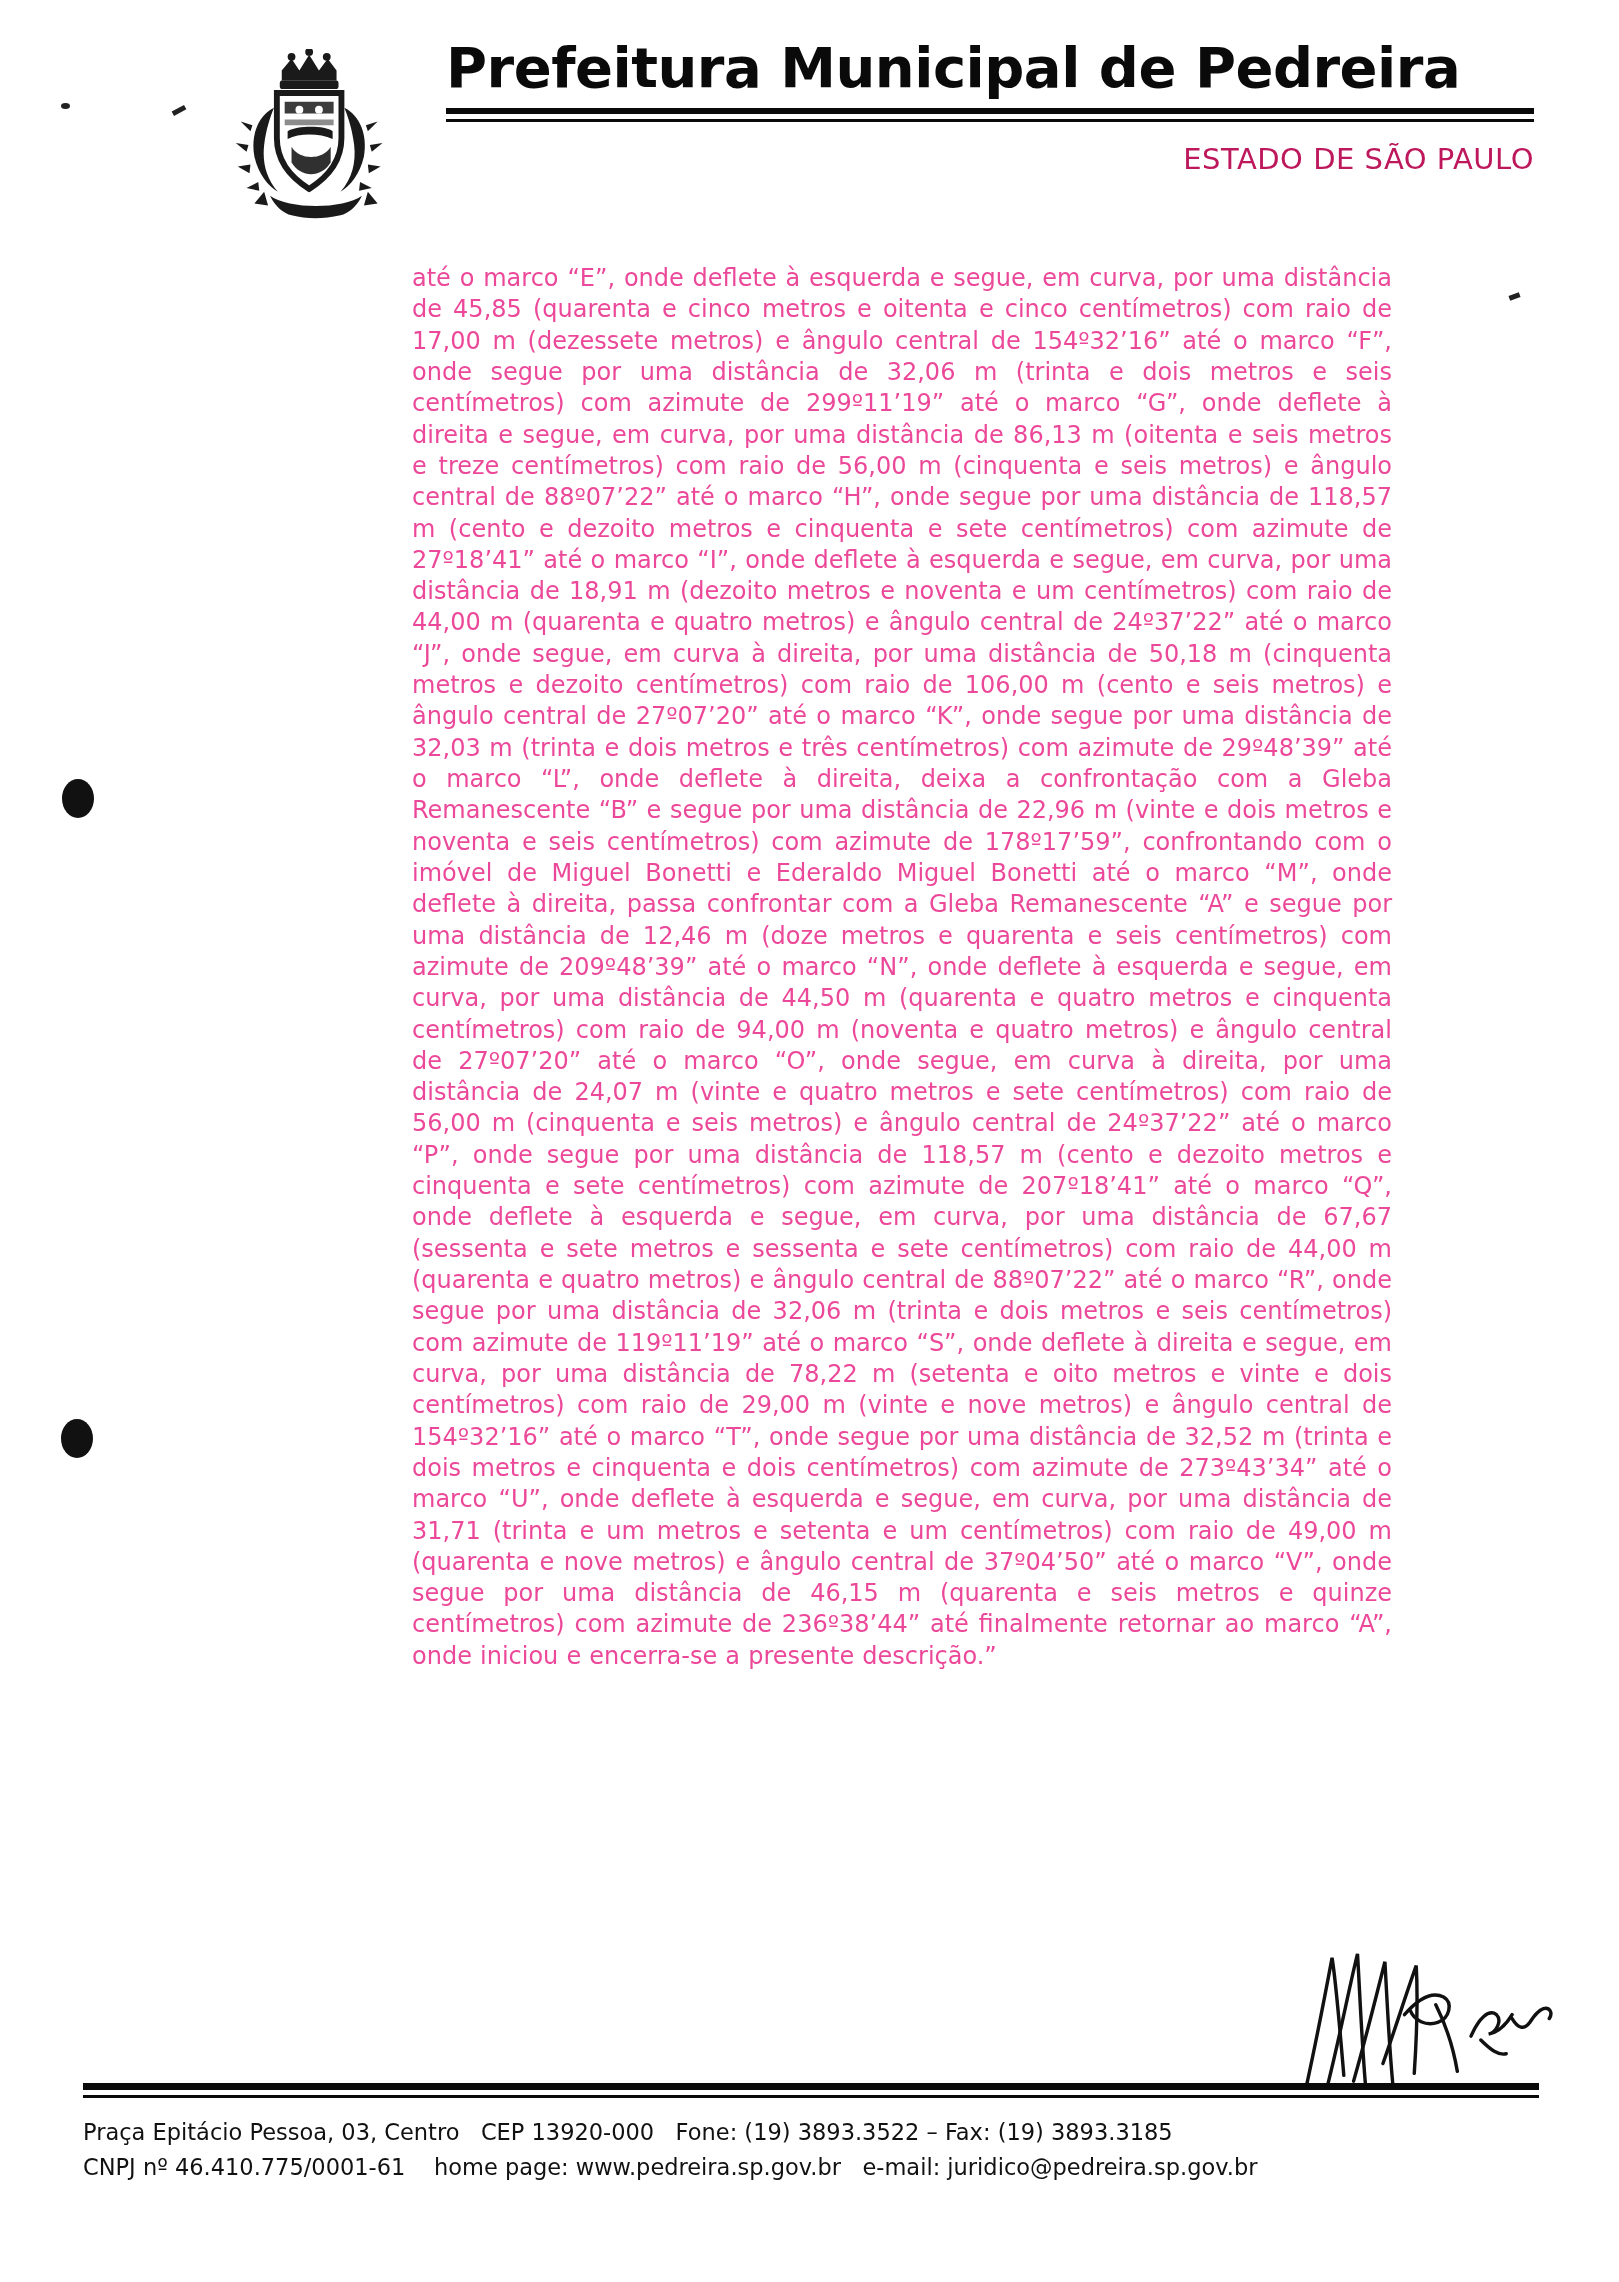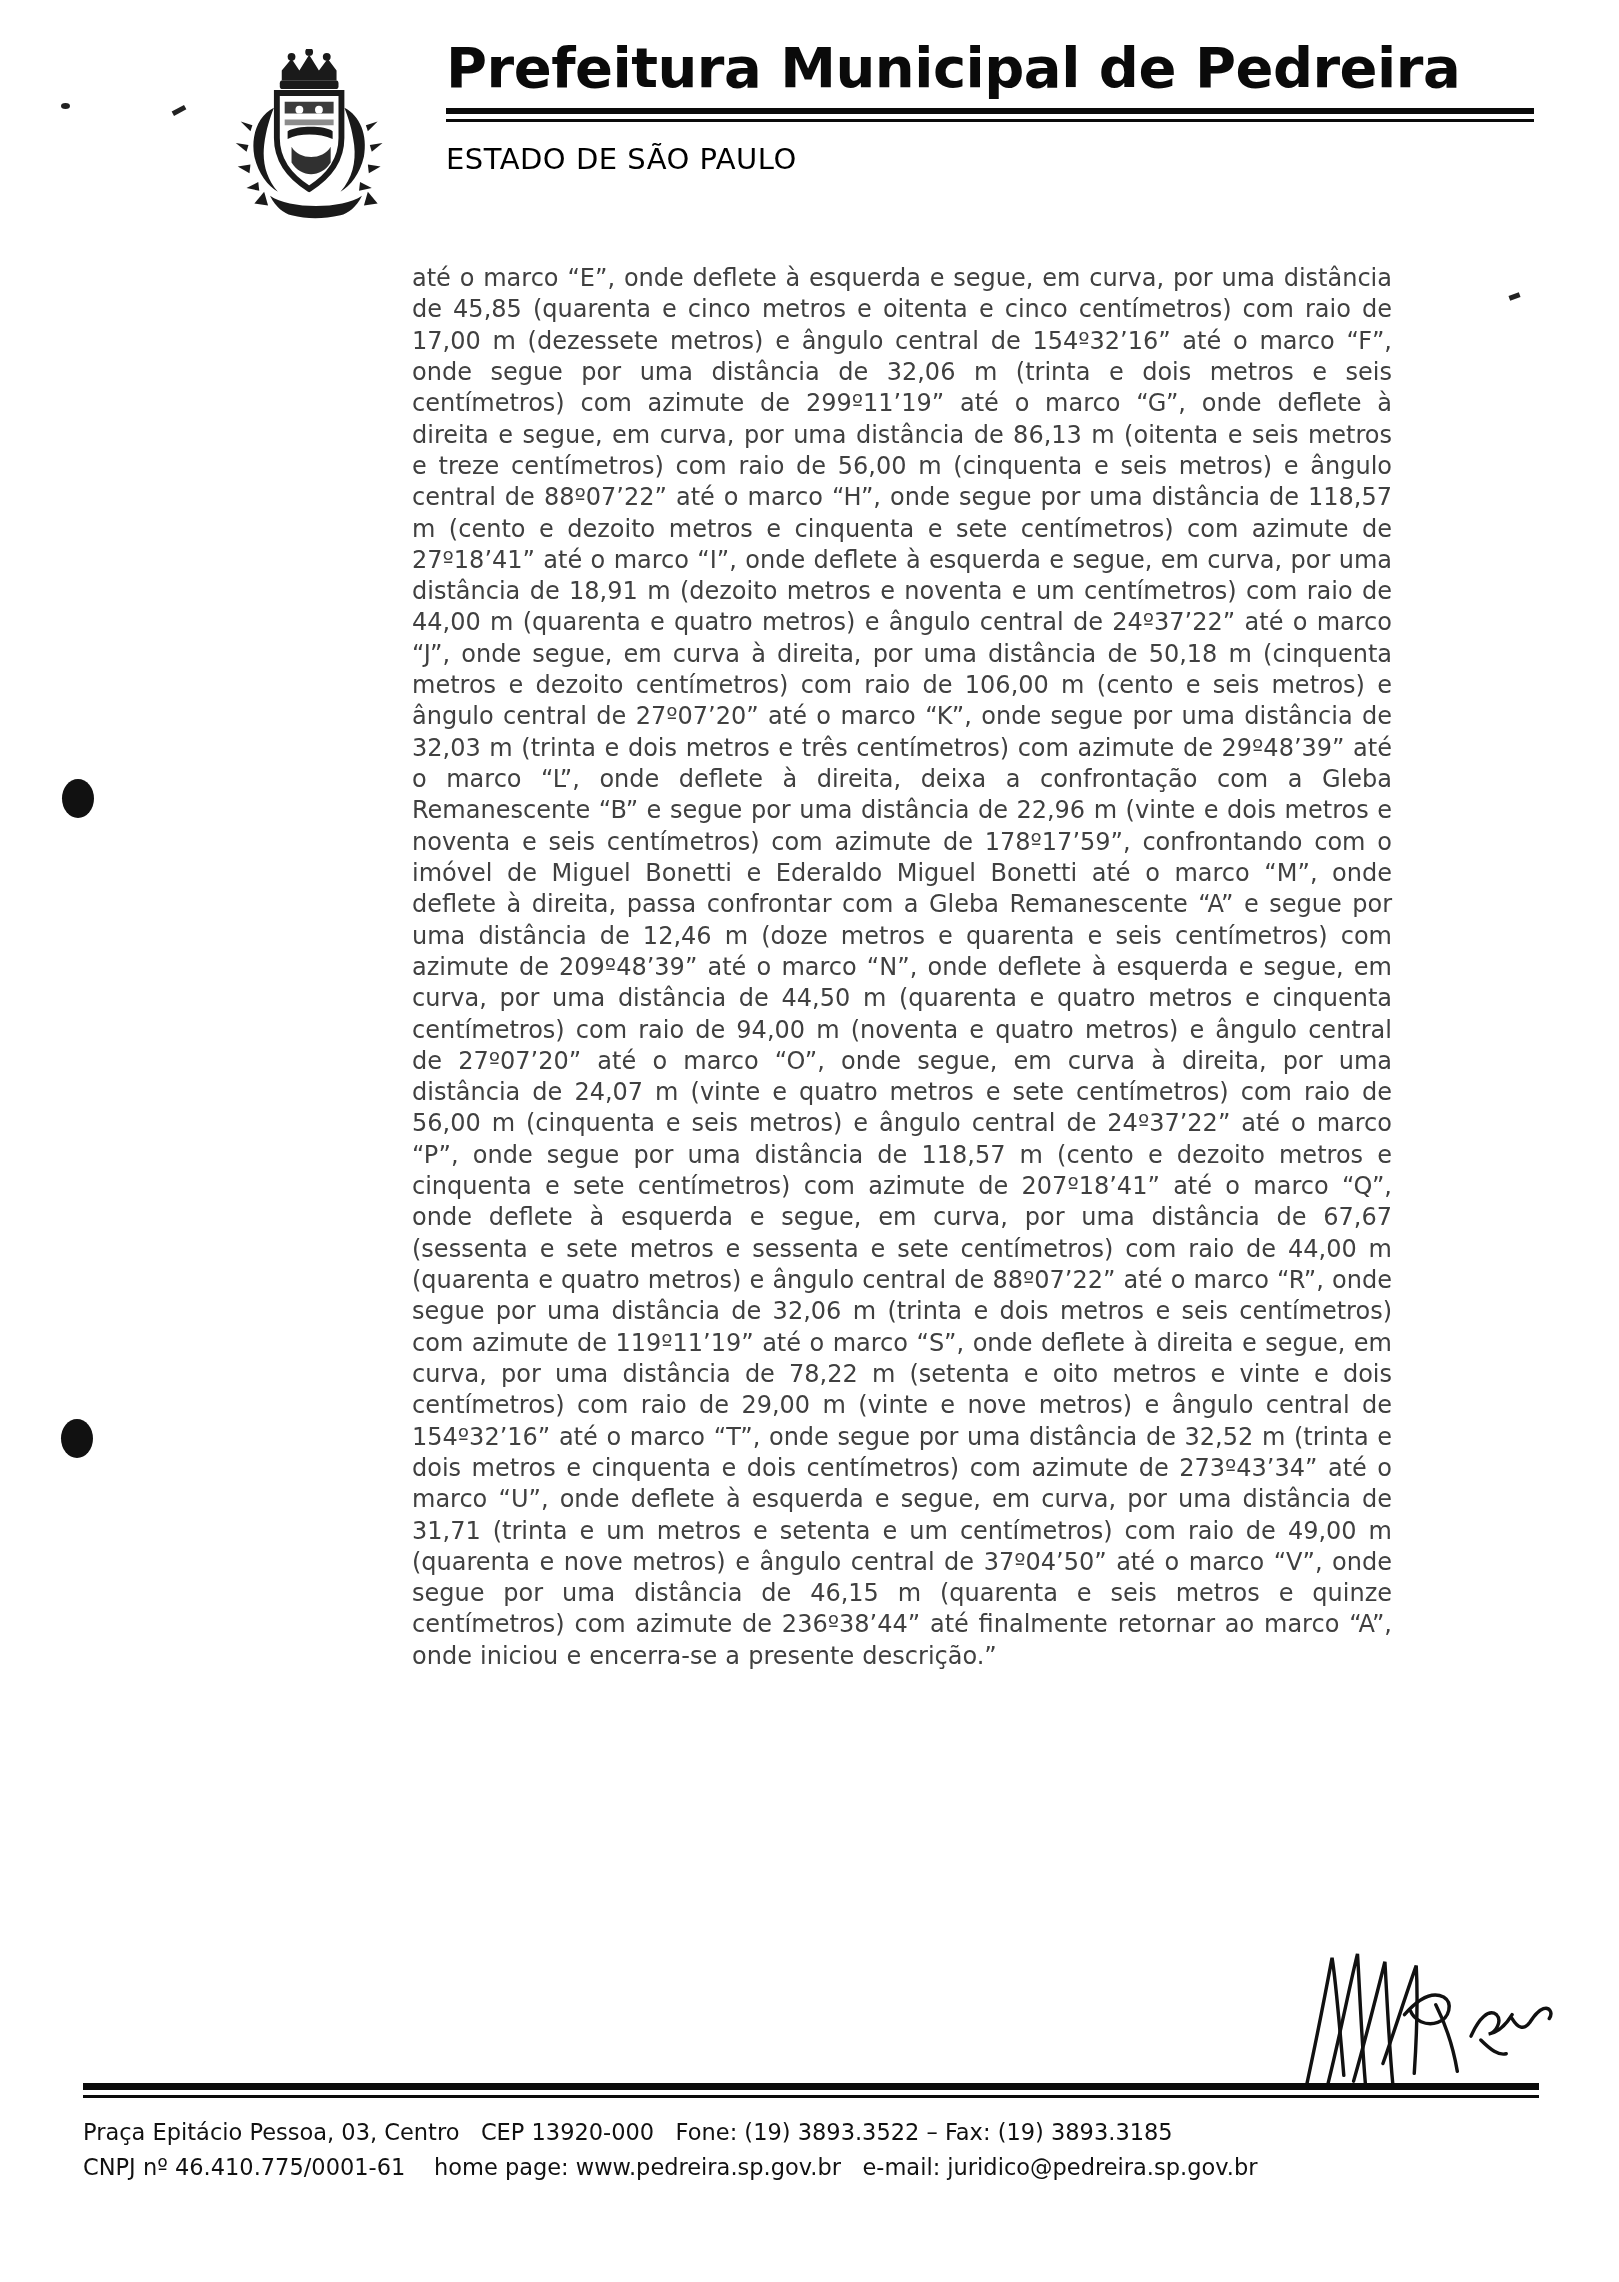--- a/index.html
+++ b/index.html
@@ -62,38 +62,38 @@
   .rule-gap {
     height: 4.9px;
     background: #ffffff;
   }
   .rule-thin {
     height: 2.9px;
     background: #0a0a0a;
   }
   .subtitle {
     margin-top: 19.6px;
-    text-align: left;
+    text-align: right;
     font-size: 29px;
     font-weight: normal;
     letter-spacing: 0.5px;
-    color: #000000;
+    color: #be185d;
   }
 
   
   .body-text {
     position: absolute;
     left: 412px;
     top: 263px;
     width: 980px;
     font-size: 24px;
     line-height: 1.305;
     text-align: justify;
     text-justify: inter-word;
-    color: #404040;
+    color: #ec4899;
     word-spacing: 0.5px;
   }
   .body-text p {
     margin: 0;
     text-indent: 0;
   }
 
   
   .punch {
     position: absolute;

